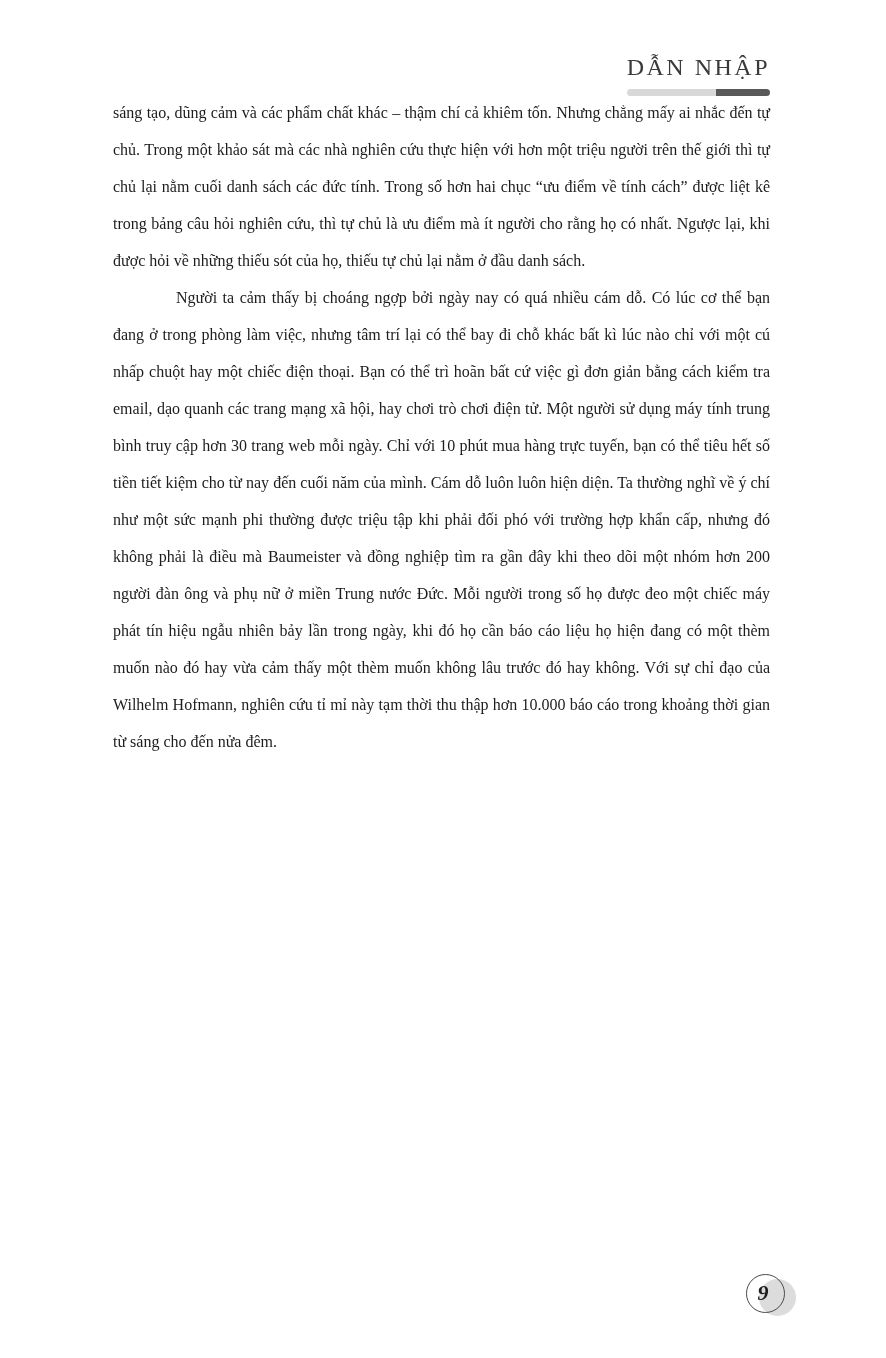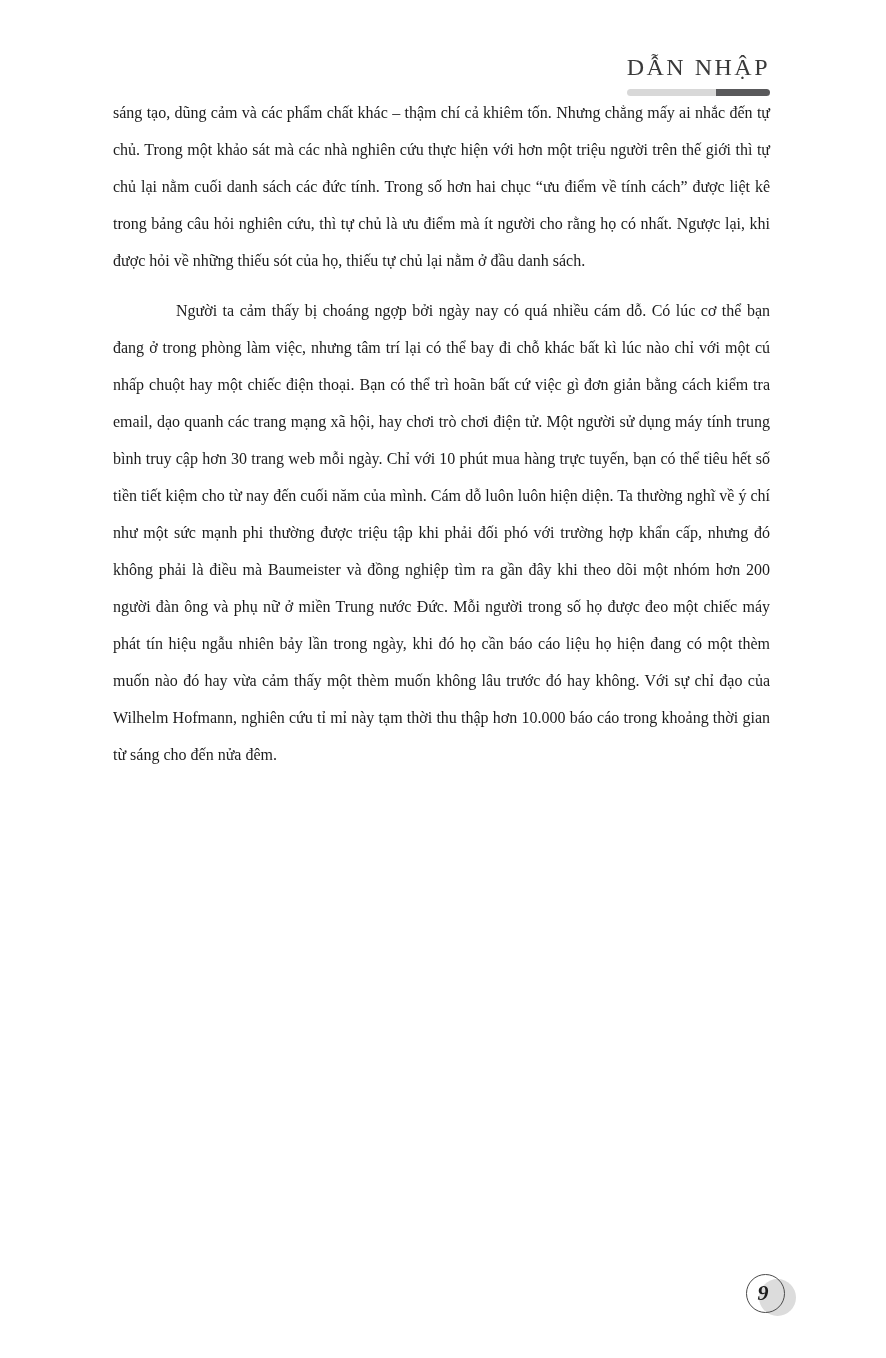--- a/index.html
+++ b/index.html
@@ -56,21 +56,21 @@
     width: 657px;
     font-size: 16px;
     line-height: 37px;
     text-align: justify;
   }
   .body-text p {
     margin: 0;
   }
   .body-text p.indent {
     text-indent: 63px;
-    margin-top: 13px;
+    margin-top: 0;
   }
   
   .pagenum-shadow {
     position: absolute;
     left: 759px;
     top: 1279px;
     width: 37px;
     height: 37px;
     border-radius: 50%;
     background: #dcdcdc;

